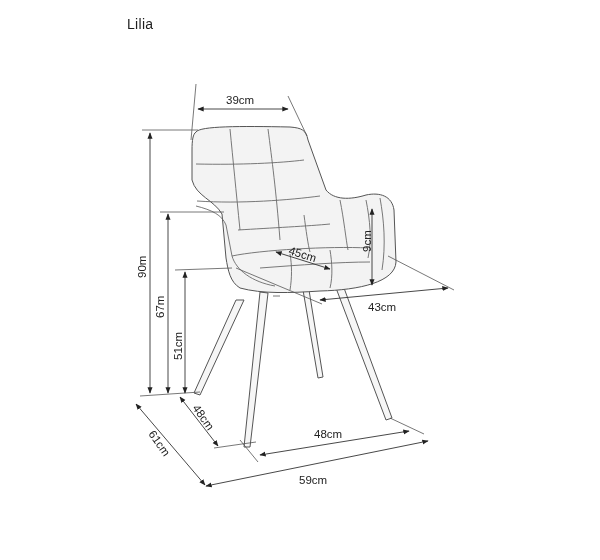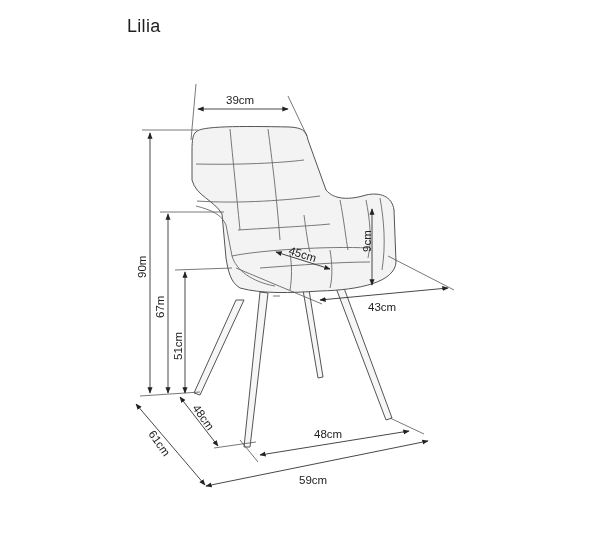--- a/index.html
+++ b/index.html
@@ -11,21 +11,21 @@
       width: 600px;
       height: 560px;
       position: relative;
       overflow: hidden;
       font-family: "Liberation Sans", sans-serif;
     }
     .title {
       position: absolute;
       left: 127px;
       top: 16px;
-      font-size: 18px;
+      font-size: 14px;
       color: #1e1e1e;
       letter-spacing: 0.3px;
     }
     svg.drawing {
       position: absolute;
       left: 0;
       top: 0;
     }
     .dim-label {
       font-family: "Liberation Sans", sans-serif;

